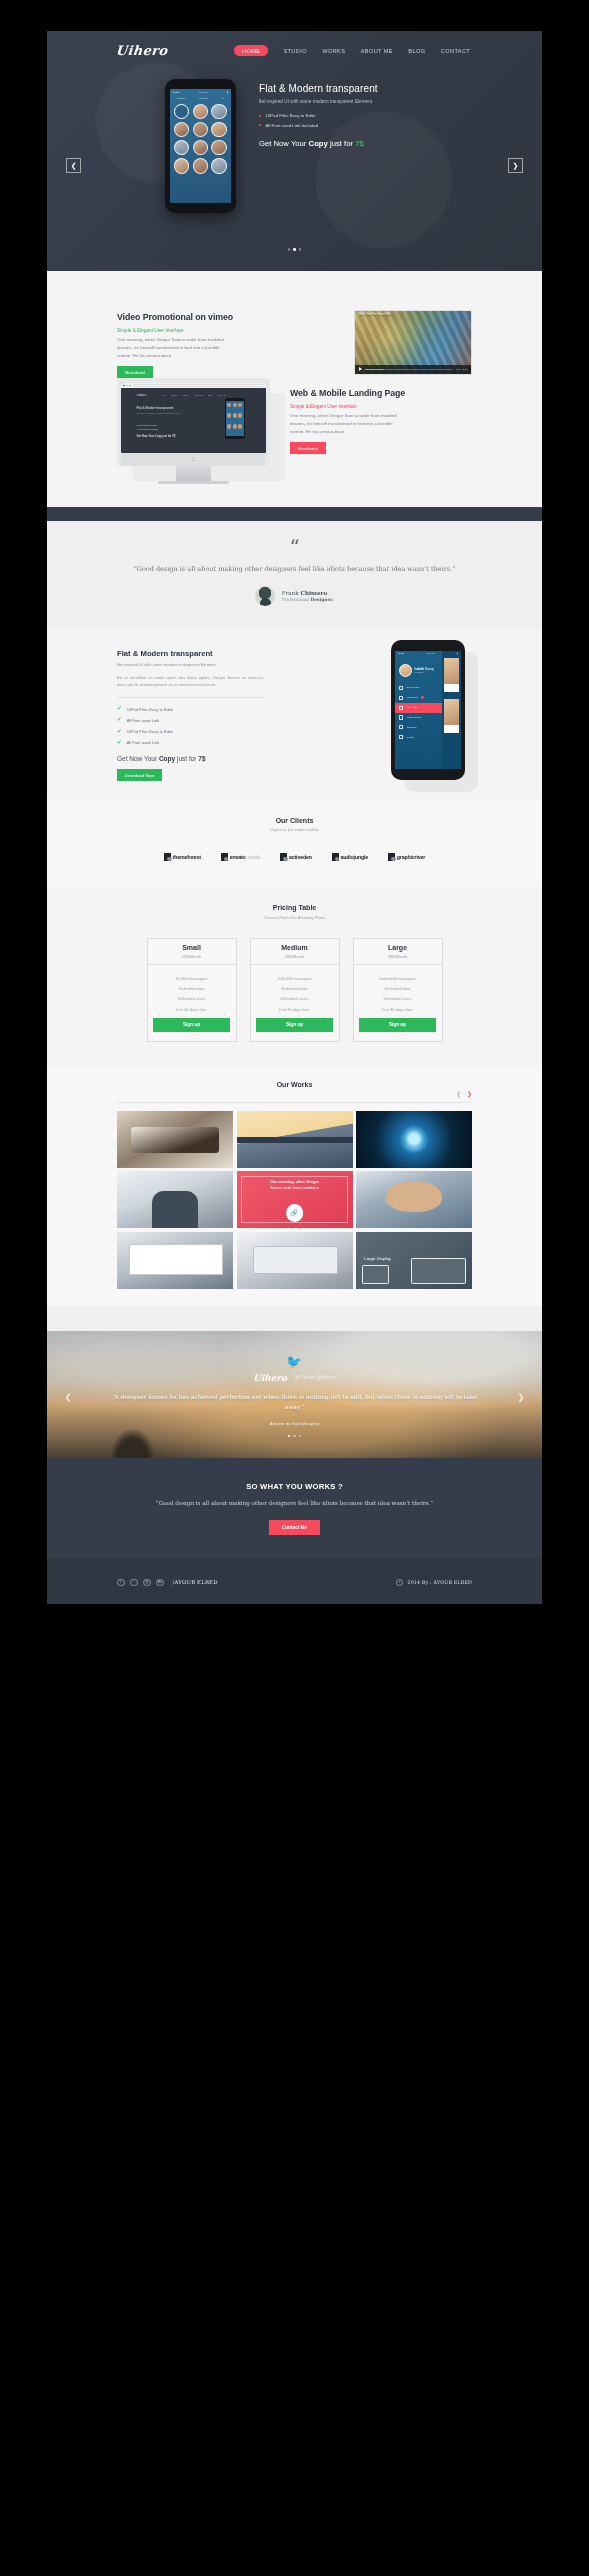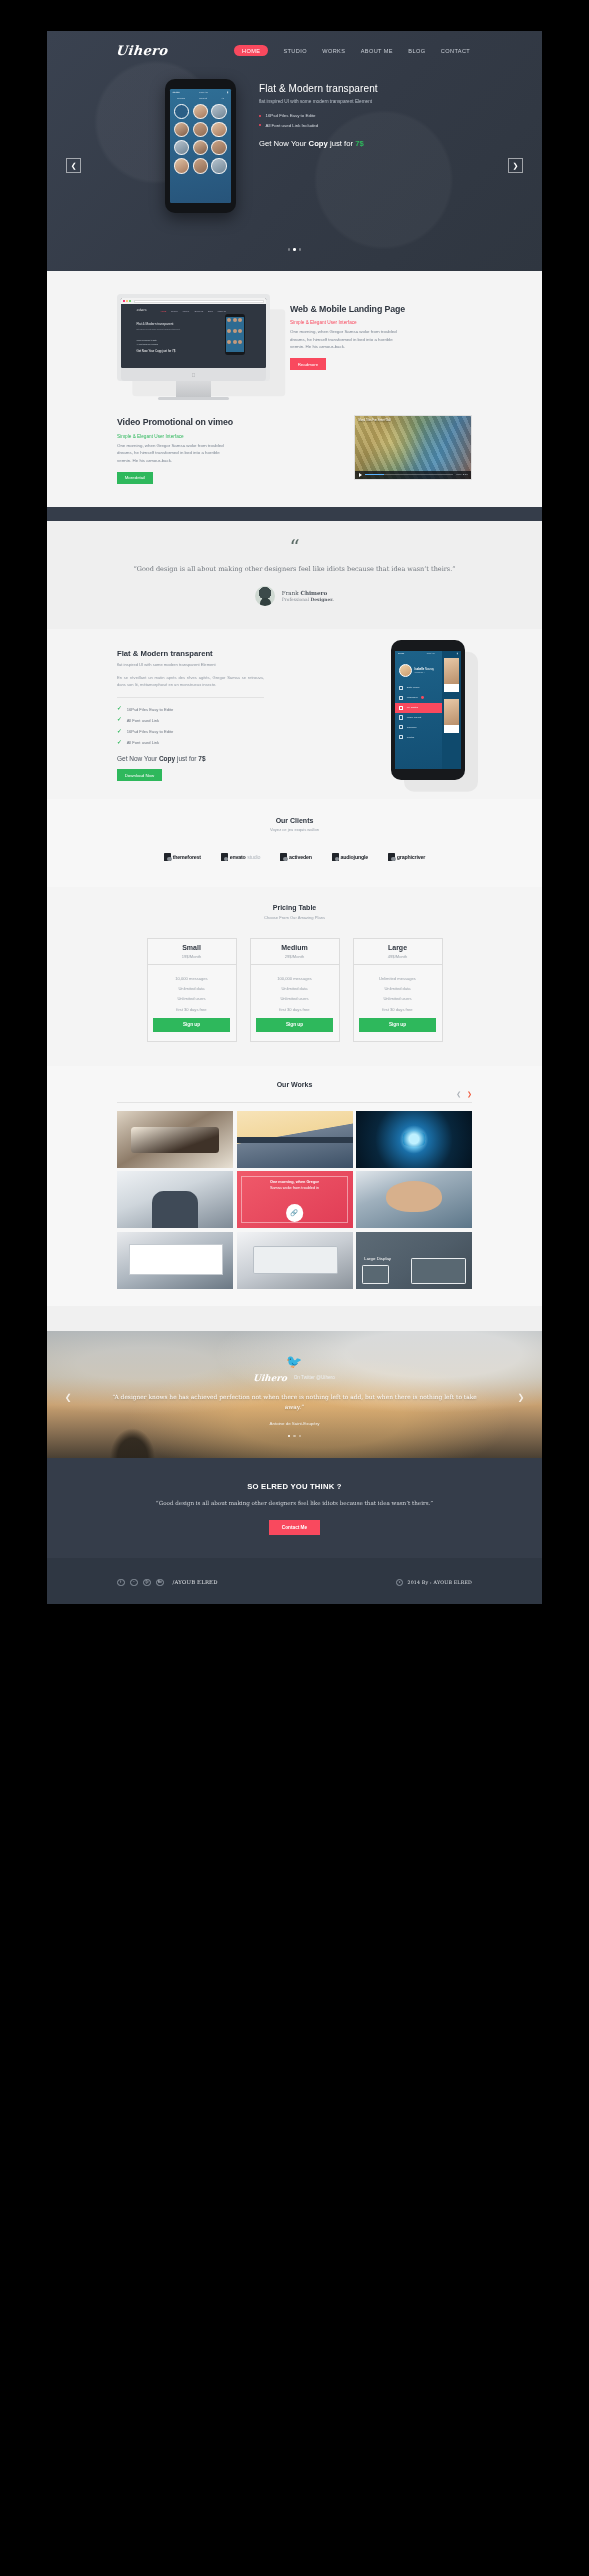--- a/index.html
+++ b/index.html
@@ -425,20 +425,39 @@
 
       <div class="hero-dots">
         <i></i>
         <i class="on"></i>
         <i></i>
       </div>
     </section>
 
     <section class="sec">
       <div class="pad">
+        <div class="feat rev">
+          <div class="feat-copy" style="padding-top:2.4px">
+            <h2 class="feat-h2">Video Promotional on vimeo</h2>
+            <div class="feat-kicker green">Simple &amp; Elegant User Interface</div>
+            <p class="feat-p">One morning, when Gregor Samsa woke from troubled dreams, he himself transformed in bed into a horrible vermin. He  his armour-back.</p>
+            <span class="btn green">Moredetail</span>
+          </div>
+          <div class="video-thumb">
+            <div class="video-title">Mural Tiles Fun Street Wall</div>
+            <div class="video-bar">
+              <span class="vplay"></span>
+              <span class="vtrack">
+                  <b></b>
+                </span>
+              <span class="vtime">0:24 / 2:18</span>
+            </div>
+          </div>
+        </div>
+
         <div class="feat">
           <div class="imac">
             <div class="imac-screen">
               <div class="imac-inner">
                 <div class="browser-bar">
                   <i></i>
                   <i></i>
                   <i></i>
                   <span class="browser-url"></span>
                 </div>
@@ -478,39 +497,20 @@
             <div class="imac-foot"></div>
           </div>
 
           <div class="feat-copy">
             <h2 class="feat-h2">Web &amp; Mobile Landing Page</h2>
             <div class="feat-kicker red">Simple &amp; Elegant User Interface</div>
             <p class="feat-p">One morning, when Gregor Samsa woke from troubled dreams, he himself transformed in bed into a horrible vermin. He  his armour-back.</p>
             <span class="btn red">Readmore</span>
           </div>
         </div>
-
-        <div class="feat rev">
-          <div class="feat-copy" style="padding-top:2.4px">
-            <h2 class="feat-h2">Video Promotional on vimeo</h2>
-            <div class="feat-kicker green">Simple &amp; Elegant User Interface</div>
-            <p class="feat-p">One morning, when Gregor Samsa woke from troubled dreams, he himself transformed in bed into a horrible vermin. He  his armour-back.</p>
-            <span class="btn green">Moredetail</span>
-          </div>
-          <div class="video-thumb">
-            <div class="video-title">Mural Tiles Fun Street Wall</div>
-            <div class="video-bar">
-              <span class="vplay"></span>
-              <span class="vtrack">
-                  <b></b>
-                </span>
-              <span class="vtime">0:24 / 2:18</span>
-            </div>
-          </div>
-        </div>
       </div>
     </section>
 
     <div class="quote-band"></div>
     <section class="quote">
       <div class="quote-mark">“</div>
       <div class="quote-txt">“Good design is all about making other designers feel like idiots because that idea wasn’t theirs.”</div>
       <div class="quote-person">
         <div class="q-avatar"></div>
         <div>
@@ -721,21 +721,21 @@
         <div class="tw-author">Antoine de Saint-Exupéry</div>
         <div class="tw-dots">
           <i class="on"></i>
           <i></i>
           <i></i>
         </div>
       </div>
     </section>
 
     <section class="cta">
-      <h2 class="cta-h">SO ELRED YOU THINK ?</h2>
+      <h2 class="cta-h">SO WHAT YOU WORKS ?</h2>
       <div class="cta-q">“Good design is all about making other designers feel like idiots because that idea wasn’t theirs.”</div>
       <span class="cta-btn">Contact Me</span>
     </section>
 
     <footer class="footer">
       <div class="f-left">
         <span class="soc">f</span>
         <span class="soc">ᵛ</span>
         <span class="soc">Ⓓ</span>
         <span class="soc">Bē</span>

